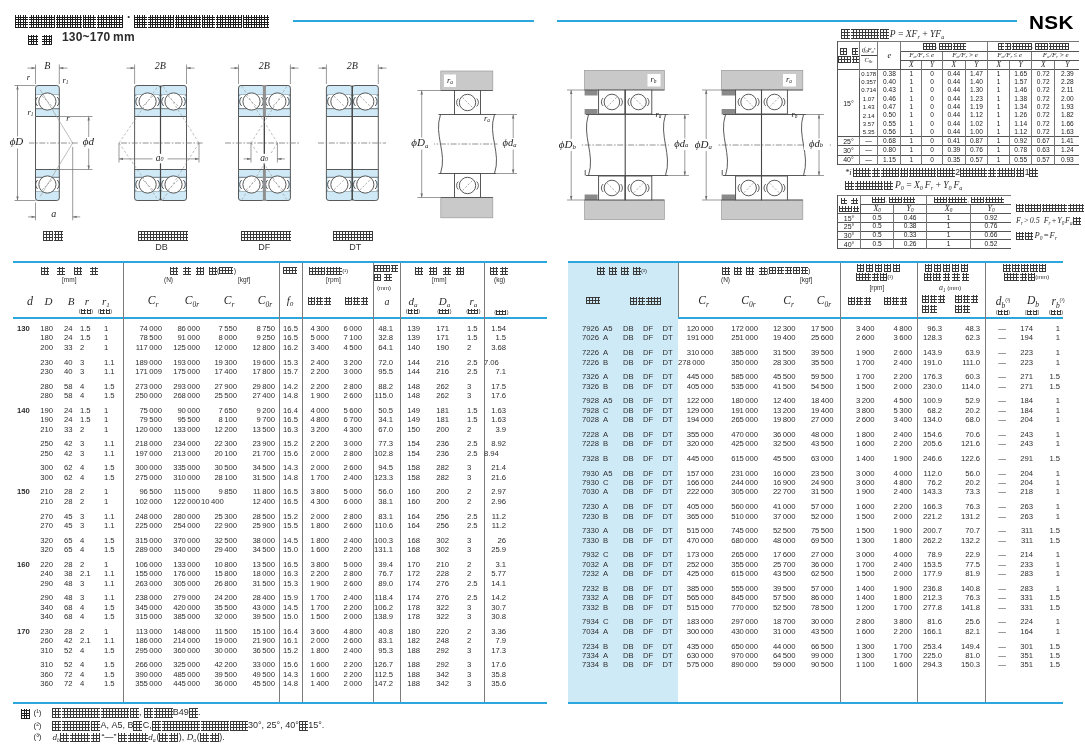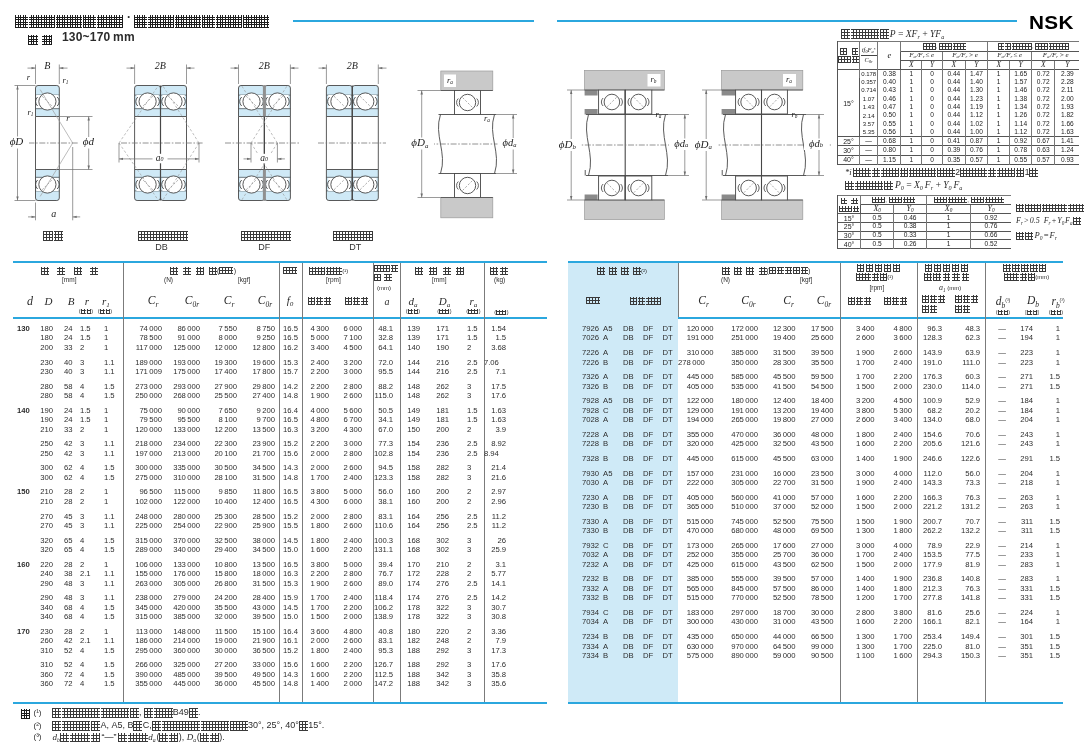--- a/index.html
+++ b/index.html
@@ -443,21 +443,21 @@
           <td style="text-align:right;padding-right:41px">2.97</td>
         </tr>
         <tr>
           <td style="text-align:left;padding-left:7px"></td>
           <td style="text-align:right;padding-right:4px">210</td>
           <td style="text-align:right;padding-right:3.5px">28</td>
           <td style="text-align:left;padding-left:4px">2</td>
           <td style="text-align:left;padding-left:9px">1</td>
           <td style="text-align:right;padding-right:1px">102 000</td>
           <td style="text-align:right;padding-right:1px">122 000</td>
-          <td style="text-align:right;padding-right:1px">10 400</td>
+          <td style="padding-right:1px">10 400</td>
           <td style="text-align:right;padding-right:4px">12 400</td>
           <td style="text-align:center">16.5</td>
           <td style="text-align:right;padding-right:5px">4 300</td>
           <td style="text-align:right;padding-right:11px">6 000</td>
           <td style="text-align:right;padding-right:7px">38.1</td>
           <td style="text-align:right;padding-right:4px">160</td>
           <td style="text-align:right;padding-right:4px">200</td>
           <td style="text-align:left;padding-left:14px">2</td>
           <td style="text-align:right;padding-right:41px">2.96</td>
         </tr>
@@ -727,21 +727,21 @@
           <td colspan="17"></td>
         </tr>
         <tr>
           <td style="text-align:left;padding-left:7px"></td>
           <td style="text-align:right;padding-right:4px">310</td>
           <td style="text-align:right;padding-right:3.5px">52</td>
           <td style="text-align:left;padding-left:4px">4</td>
           <td style="text-align:left;padding-left:9px">1.5</td>
           <td style="text-align:right;padding-right:1px">266 000</td>
           <td style="text-align:right;padding-right:1px">325 000</td>
-          <td style="text-align:right;padding-right:1px">27 200</td>
+          <td style="text-align:right;padding-right:1px">42 200</td>
           <td style="text-align:right;padding-right:4px">33 000</td>
           <td style="text-align:center">15.6</td>
           <td style="text-align:right;padding-right:5px">1 600</td>
           <td style="text-align:right;padding-right:11px">2 200</td>
           <td style="text-align:right;padding-right:7px">126.7</td>
           <td style="text-align:right;padding-right:4px">188</td>
           <td style="text-align:right;padding-right:4px">292</td>
           <td style="text-align:left;padding-left:14px">3</td>
           <td style="text-align:right;padding-right:41px">17.6</td>
         </tr>
@@ -1035,20 +1035,37 @@
           <td style="text-align:left;padding-left:1px">DF</td>
           <td style="text-align:left;padding-left:0.5px">DT</td>
           <td style="text-align:right;padding-right:1.5px">157 000</td>
           <td style="text-align:right;padding-right:1px">231 000</td>
           <td style="text-align:right;padding-right:0.5px">16 000</td>
           <td style="text-align:right;padding-right:6.5px">23 500</td>
           <td style="text-align:right;padding-right:1.5px">3 000</td>
           <td style="text-align:right;padding-right:5px">4 000</td>
           <td style="text-align:right;padding-right:2px">112.0</td>
           <td style="text-align:right;padding-right:5px">56.0</td>
+          <td style="text-align:right;padding-right:2px">—</td>
+          <td style="text-align:right;padding-right:4px">204</td>
+          <td style="text-align:right;padding-right:3px">1</td>
+        </tr>
+        <tr>
+          <td style="text-align:left;padding-left:14px">7930&nbsp;&nbsp;C</td>
+          <td style="text-align:left;padding-left:1px">DB</td>
+          <td style="text-align:left;padding-left:1px">DF</td>
+          <td style="text-align:left;padding-left:0.5px">DT</td>
+          <td style="text-align:right;padding-right:1.5px">166 000</td>
+          <td style="text-align:right;padding-right:1px">244 000</td>
+          <td style="text-align:right;padding-right:0.5px">16 900</td>
+          <td style="text-align:right;padding-right:6.5px">24 900</td>
+          <td style="text-align:right;padding-right:1.5px">3 600</td>
+          <td style="text-align:right;padding-right:5px">4 800</td>
+          <td style="text-align:right;padding-right:2px">76.2</td>
+          <td style="text-align:right;padding-right:5px">20.2</td>
           <td style="text-align:right;padding-right:2px">—</td>
           <td style="text-align:right;padding-right:4px">204</td>
           <td style="text-align:right;padding-right:3px">1</td>
         </tr>
         <tr>
           <td style="text-align:left;padding-left:14px">7030&nbsp;&nbsp;A</td>
           <td style="text-align:left;padding-left:1px">DB</td>
           <td style="text-align:left;padding-left:1px">DF</td>
           <td style="text-align:left;padding-left:0.5px">DT</td>
           <td style="text-align:right;padding-right:1.5px">222 000</td>

